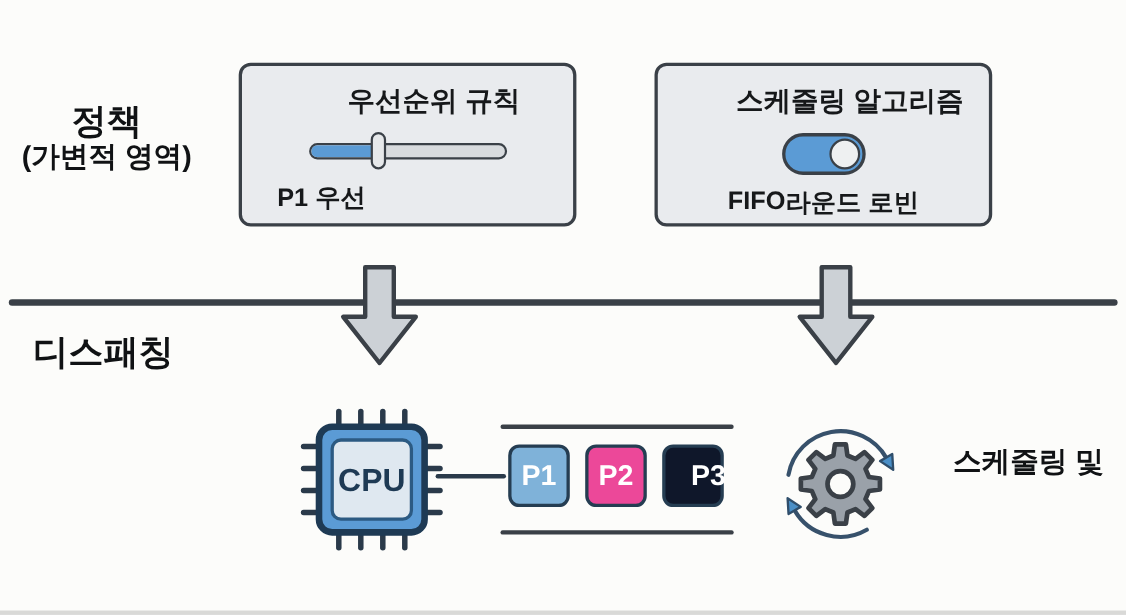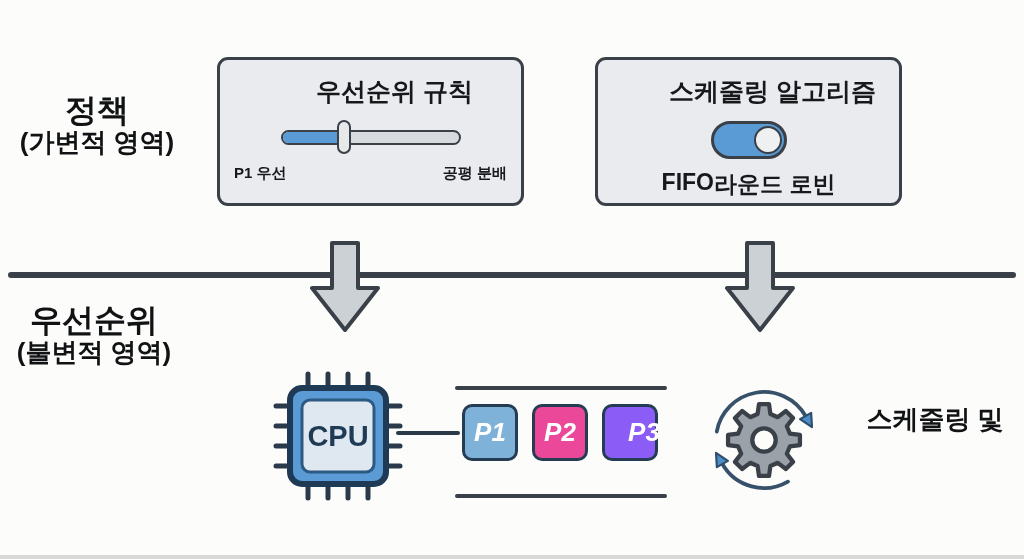--- a/index.html
+++ b/index.html
@@ -30,22 +30,22 @@
   .slider-track {
     position:absolute; left:0; right:0; top:11px; height:15px;
     background:#d8dbde; border:2px solid #3a4047; border-radius:8px; overflow:hidden;
   }
   .slider-fill { position:absolute; left:0; top:0; bottom:0; width:34%; background:#5b9bd5; }
   .slider-handle {
     position:absolute; left:56px; top:1px; width:14px; height:34px;
     background:#e6e8ea; border:2px solid #3a4047; border-radius:7px;
   }
   .endpoint-row {
-    display:flex; justify-content:space-between; padding:0 14px; margin-top:9px;
-    font-size:15px; font-weight:bold; color:#16181a;
+    display:flex; justify-content:space-between; padding:0 32px; margin-top:9px;
+    font-size:23px; font-weight:bold; color:#16181a;
   }
 
   
   .toggle {
     position:relative; width:76px; height:38px; margin:13px auto 0;
     background:#5b9bd5; border:3px solid #3a4047; border-radius:22px;
   }
   .toggle-knob {
     position:absolute; right:2px; top:2px; width:28px; height:28px;
     background:#eef0f1; border:2px solid #3a4047; border-radius:50%;
@@ -61,30 +61,30 @@
     background:#3a4047; border-radius:3px; z-index:1;
   }
   .down-arrow { position:absolute; top:240px; width:72px; height:94px; z-index:3; }
   #arrow-left  { left:309px; }
   #arrow-right { left:724px; }
 
   
   .cpu-svg { position:absolute; left:266px; top:364px; }
   .connector { position:absolute; left:396px; top:431px; width:64px; height:4px; background:#2a3a4a; border-radius:2px; }
 
-  .queue { position:absolute; left:455px; top:386px; width:212px; height:112px;font-style:italic; }
+  .queue { position:absolute; left:455px; top:386px; width:212px; height:100px; }
   .rail { position:absolute; left:0; right:0; height:4px; background:#3a4047; border-radius:2px; }
   .rail-top { top:0; } .rail-bottom { bottom:0; }
   .queue-boxes { position:absolute; left:7px; top:18px; display:flex; gap:14px; }
   .qbox {
     width:56px; height:57px; border-radius:10px; border:3px solid #253d52;
     display:flex; align-items:center; justify-content:center;
     color:#ffffff; font-weight:bold; font-size:26px;
   }
-  .qp1 { background:#7fb2d9; } .qp2 { background:#ec4899; } .qp3 { background:#8b5cf6;padding-left:28px; }
+  .qp1 { background:#7fb2d9; } .qp2 { background:#ec4899; } .qp3 { background:#0f172a;padding-left:28px; }
 
   .gear-svg { position:absolute; left:700px; top:376px; }
 
   #function-label {
     position:absolute; left:840px; top:401px; width:190px;
     text-align:center; font-size:26px; font-weight:bold; line-height:37px; color:#101214;
   }
 
   .bottom-edge { position:absolute; left:0; right:0; bottom:0; height:4px; background:#d9d9d7; }
 </style>
@@ -101,21 +101,20 @@
   <div class="card" id="priority-card">
     <div class="card-title">우선순위 규칙</div>
     <div class="slider">
       <div class="slider-track">
         <div class="slider-fill"></div>
       </div>
       <div class="slider-handle"></div>
     </div>
     <div class="endpoint-row">
       <span>P1 우선</span>
-      <span>공평 분배</span>
     </div>
   </div>
 
   <div class="card" id="algorithm-card">
     <div class="card-title">스케줄링 알고리즘</div>
     <div class="toggle">
       <div class="toggle-knob"></div>
     </div>
     <div class="option-row">
       <span>FIFO</span>
@@ -126,22 +125,21 @@
   <div class="divider"></div>
 
   <svg class="down-arrow" id="arrow-left" viewBox="0 0 72 94">
     <path d="M23,3 L49,3 L49,48 L69,48 L36,90 L3,48 L23,48 Z" fill="#ccd1d6" stroke="#3a4047" stroke-width="4" stroke-linejoin="round"></path>
   </svg>
   <svg class="down-arrow" id="arrow-right" viewBox="0 0 72 94">
     <path d="M23,3 L49,3 L49,48 L69,48 L36,90 L3,48 L23,48 Z" fill="#ccd1d6" stroke="#3a4047" stroke-width="4" stroke-linejoin="round"></path>
   </svg>
 
   <div class="section-label" id="mechanism-label">
-    <div class="main">우선순위</div>
-    <div class="sub">(불변적 영역)</div>
+    <div class="main">디스패칭</div>
   </div>
 
   <svg class="cpu-svg" width="144" height="144" viewBox="0 0 144 144">
     <g stroke="#2a3a4a" stroke-width="5" stroke-linecap="round">
       <line x1="42" y1="10" x2="42" y2="24"></line>
         <line x1="62" y1="10" x2="62" y2="24"></line>
       <line x1="82" y1="10" x2="82" y2="24"></line>
         <line x1="102" y1="10" x2="102" y2="24"></line>
       <line x1="42" y1="120" x2="42" y2="134"></line>
         <line x1="62" y1="120" x2="62" y2="134"></line>

